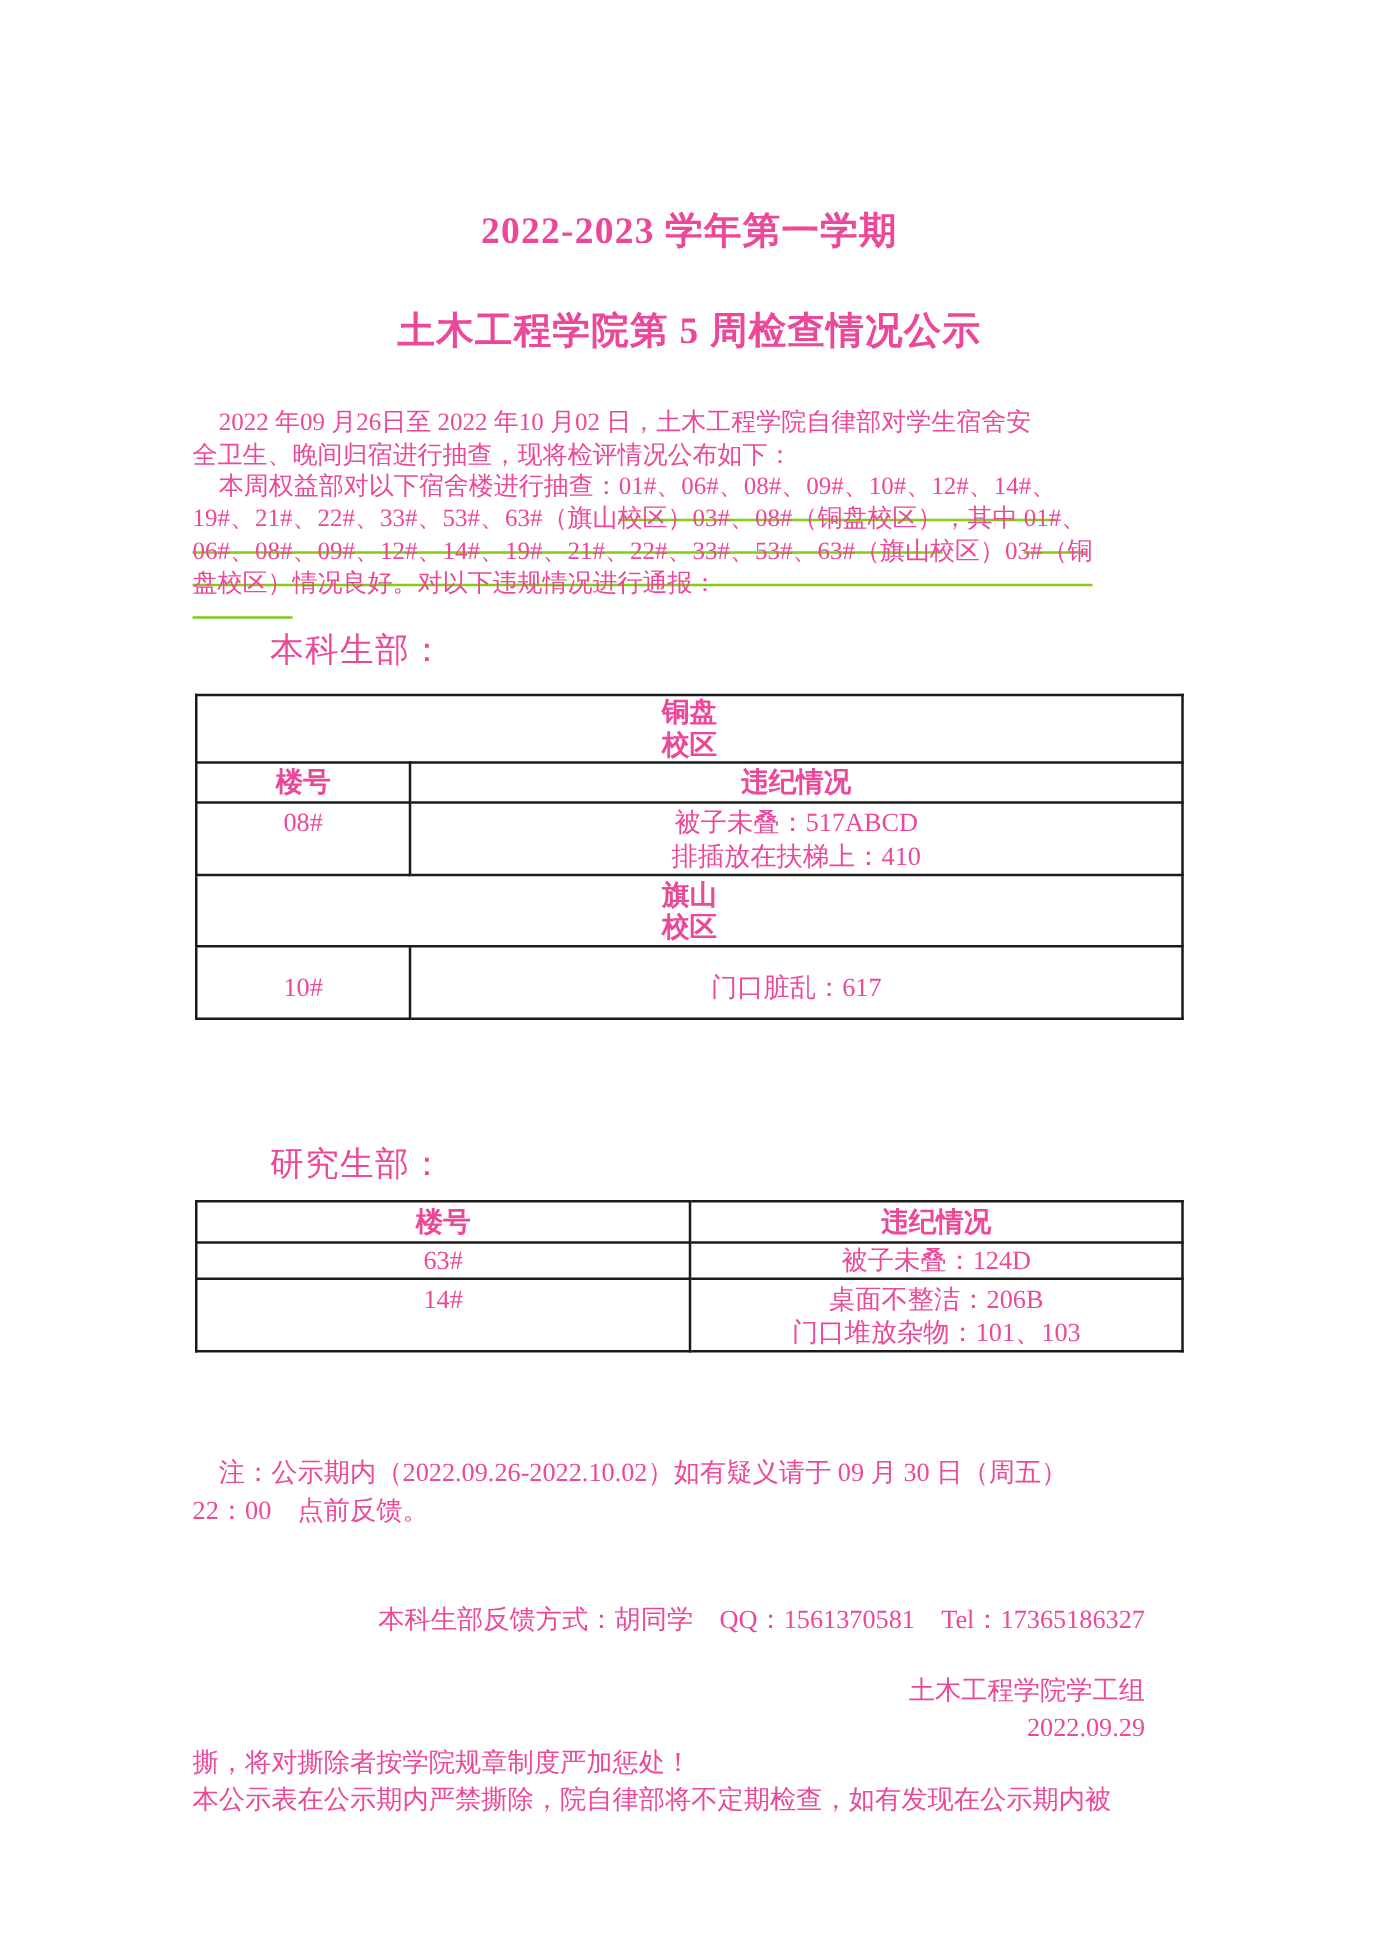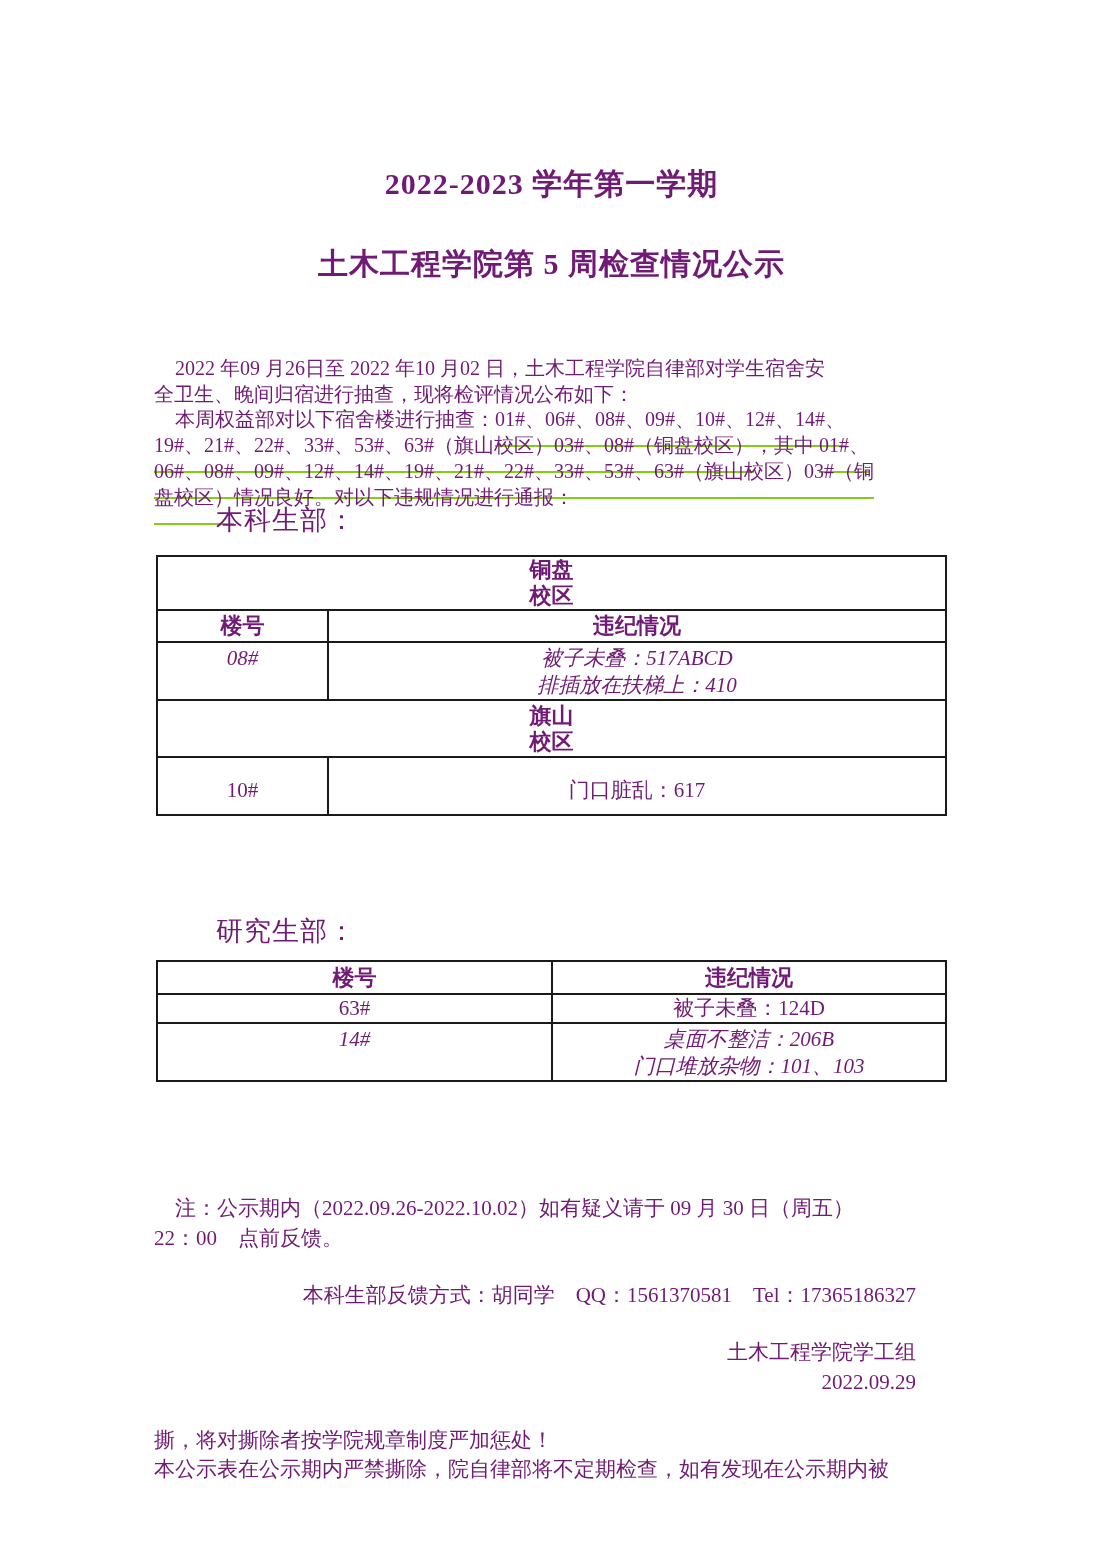--- a/index.html
+++ b/index.html
@@ -6,42 +6,41 @@
     margin: 0;
     padding: 0;
     background: #ffffff;
   }
   .page {
     position: relative;
     width: 1103px;
     height: 1559px;
     background: #ffffff;
     font-family: "Liberation Serif", "DejaVu Serif", serif;
-    color: #701a75;
+    color: #ec4899;
     overflow: hidden;
   }
   .doc-title {
     position: absolute;
     left: 0;
     width: 100%;
     text-align: center;
     font-size: 30px;
     font-weight: bold;
     letter-spacing: 1px;
   }
   .title-term   { top: 164px; }
   .title-subject{ top: 244px; }
 
   .body-block {
     position: absolute;
     left: 154px;
     width: 792px;
     font-size: 20px;
     line-height: 25.7px;
-    margin-top: 30px;
   }
   .paras { top: 326px; }
   .line { display: block; white-space: nowrap; }
   .line.indent { text-indent: 21px; }
   .u {
     border-bottom: 2px solid #84cc16;
     padding-bottom: 15px;
   }
 
   .section-label {
@@ -70,21 +69,21 @@
     line-height: 27px;
     padding: 0;
     overflow: hidden;
   }
   table.sheet td.hdr {
     font-weight: bold;
     font-family: "Liberation Sans", "DejaVu Sans", sans-serif;
     font-size: 22px;
     line-height: 26px;
   }
-  tr.vtop td { vertical-align: top; padding-top: 2px; font-style: italic; }
+  tr.vtop td { vertical-align: top; padding-top: 2px; }
   tr.tall td { padding-top: 8px; margin-top: 43px; }
 
   .note-block {
     top: 1163px;
     line-height: 30px;
     font-size: 21px;
   }
   .right-line {
     position: absolute;
     left: 154px;

